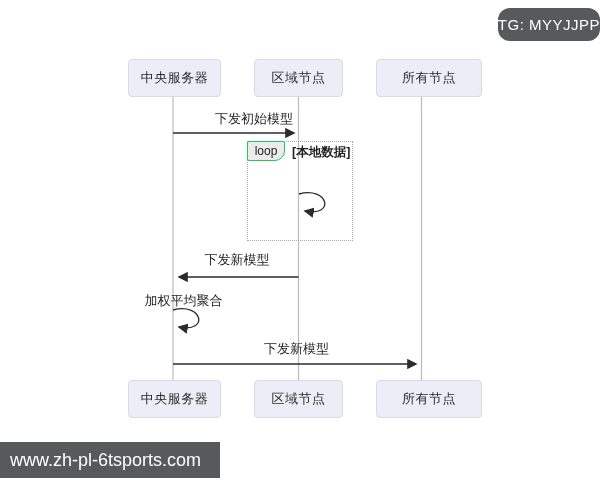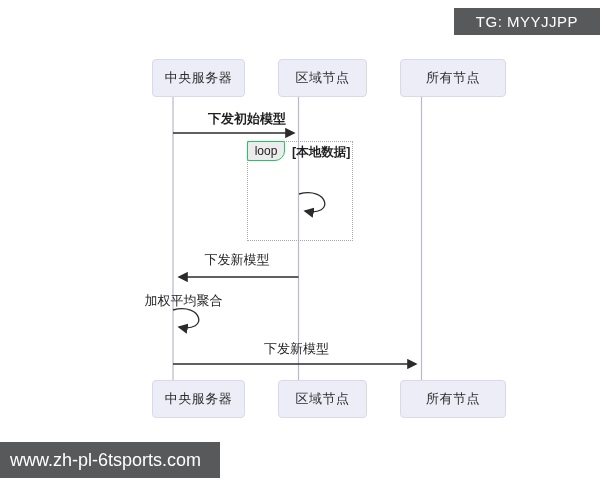--- a/index.html
+++ b/index.html
@@ -6,33 +6,33 @@
   .stage {
     position:relative; width:600px; height:480px; background:#ffffff;
     font-family:"Liberation Sans","DejaVu Sans",sans-serif; overflow:hidden;
   }
   svg.wires { position:absolute; left:0; top:0; width:600px; height:480px; }
 
   .actor {
     position:absolute; height:38px; box-sizing:border-box;
     background:#ededf8; border:1px solid #d9d9ea; border-radius:4px;
     display:flex; align-items:center; justify-content:center;
-    font-size:13px; color:#2a2a2a; letter-spacing:0.5px;margin-left:24px;
+    font-size:13px; color:#2a2a2a; letter-spacing:0.5px;
   }
   .a1 { left:128px; width:93px; }
   .a2 { left:254px; width:89px;text-align:right; }
   .a3 { left:376px; width:106px; }
   .row-top { top:59px; }
   .row-bottom { top:380px; }
 
   .msg-label {
     position:absolute; font-size:13px; color:#1f1f1f; text-align:center;
     line-height:16px; white-space:nowrap;
   }
-  .m1 { left:183px; width:128px; top:111px;font-weight:bold; }
+  .m1 { left:190px; width:128px; top:111px; }
   .m2 { left:175px; width:124px; top:252px; }
   .m3 { left:173px; width:247px; top:341px; }
   .s1 { left:250px; width:98px; top:176px; font-size:12.5px; }
   .s2 { left:141px; width:85px; top:293px; }
 
   .loop-frame {
     position:absolute; left:247px; top:141px; width:106px; height:100px;
     border:1px dotted #a9a9a9; box-sizing:border-box;
   }
   .loop-tab {
@@ -44,21 +44,21 @@
   }
   .loop-cond {
     position:absolute; left:44px; top:2px; font-size:12.5px; font-weight:700;
     color:#1f1f1f; white-space:nowrap;
   }
 
   .wm {
     position:absolute; background:#58595b; color:#ffffff;
     display:flex; align-items:center; box-sizing:border-box;
   }
-  .wm-top { top:8px; right:0; height:27px; padding:0 22px; font-size:15px; letter-spacing:0.5px; }
+  .wm-top { top:8px; right:0; height:33px; padding:0 0; font-size:15px; letter-spacing:0.5px;border-radius:12px; }
   .wm-bottom { top:442px; left:0; width:220px; height:36px; padding-left:10px; font-size:18px; }
 </style>
 </head>
 <body>
 
 <div class="stage">
 
   <svg class="wires" viewBox="0 0 600 480">
     <defs>
       <marker id="arrowhead" viewBox="0 0 10 10" refX="8.5" refY="5" markerWidth="8" markerHeight="8" orient="auto">

